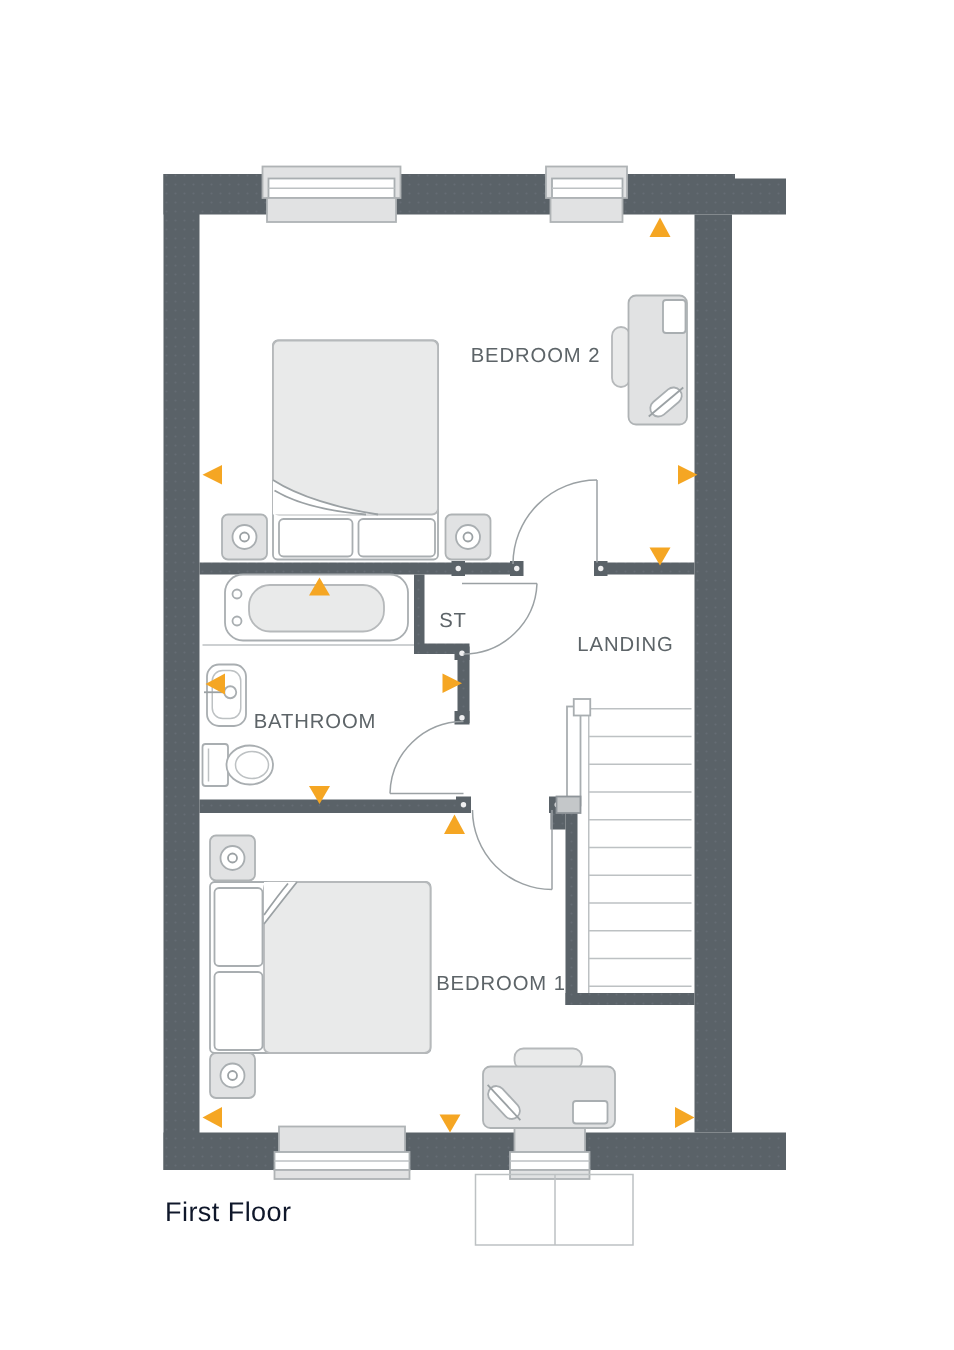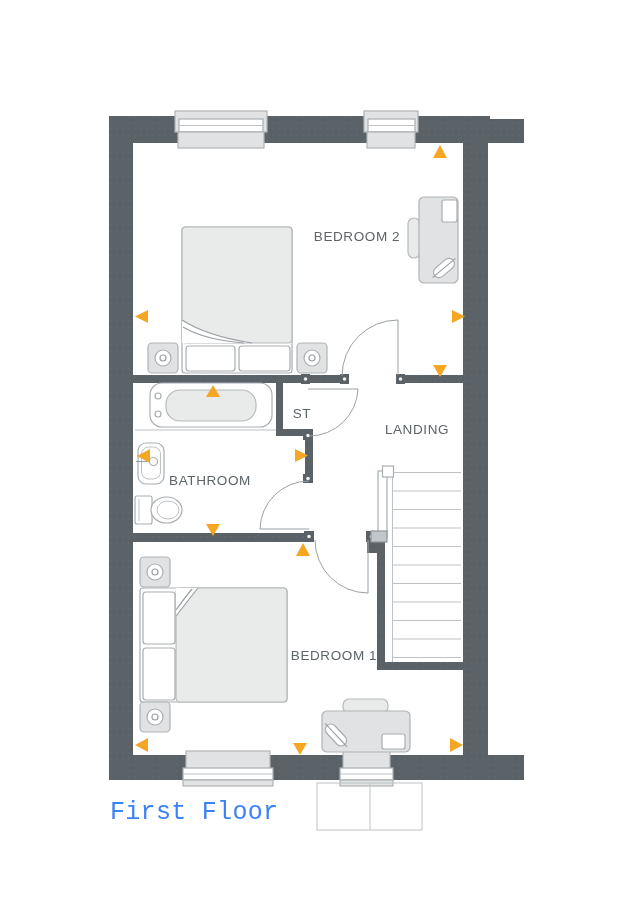--- a/index.html
+++ b/index.html
@@ -11,22 +11,22 @@
   .jamb-dot{fill:#ffffff;opacity:.9;}
   .fixline{stroke:#9BA1A4;stroke-width:1.2;fill:none;}
   .fixwhite{fill:#ffffff;stroke:#A9AEB1;stroke-width:1.2;}
   .fixgray{fill:#E1E2E3;stroke:#AFB3B5;stroke-width:1.2;}
   .fixlight{fill:#E9EAEA;stroke:#B6B9BB;stroke-width:1.2;}
   .thin{stroke:#BDC1C3;stroke-width:1;fill:none;}
   .doorarc{stroke:#9BA1A4;stroke-width:1;fill:none;}
   .marker{fill:#F5A623;stroke:none;}
   .roomlabel{font-family:"Liberation Sans",sans-serif;font-size:13.5px;letter-spacing:.6px;
              fill:#5D6468;text-anchor:middle;}
-  .title{position:absolute;left:110px;top:798px;font-size:25px;color:#3b82f6;
-         letter-spacing:.3px;font-family:Liberation Mono, monospace;}
+  .title{position:absolute;left:110px;top:798px;font-size:18px;color:#0f172a;
+         letter-spacing:.3px;}
 </style>
 </head>
 <body>
 
 <div class="page">
 <svg width="636" height="900" viewBox="0 0 636 900">
   <defs>
     <pattern id="wallPat" width="6" height="6" patternUnits="userSpaceOnUse">
       <rect width="6" height="6" fill="#5A6268"></rect>
       <circle cx="3" cy="3" r="0.7" fill="#656C74"></circle>

